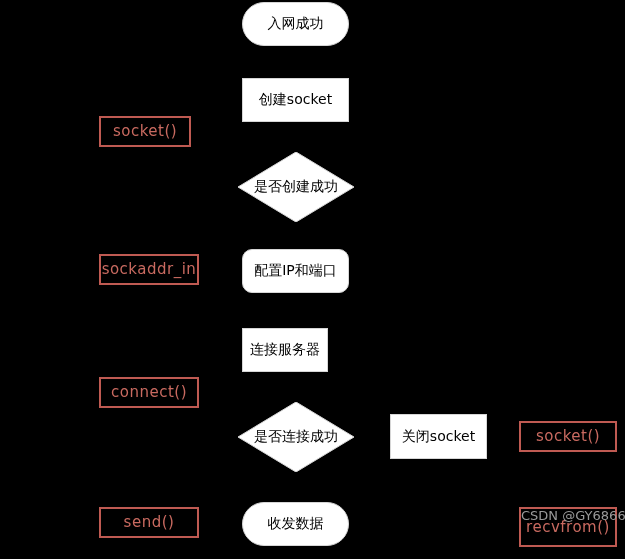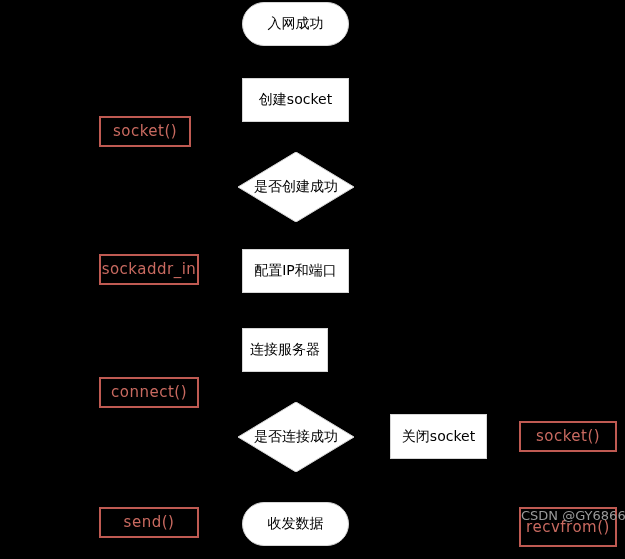--- a/index.html
+++ b/index.html
@@ -96,21 +96,21 @@
     <span>创建socket</span>
   </div>
 
   <div class="node decision" style="left:238px; top:152px; width:116px; height:70px;align-items:center;">
     <svg class="diamond-shape" viewBox="0 0 116 70" preserveAspectRatio="none">
       <polygon points="58,0 116,35 58,70 0,35" fill="#ffffff" stroke="#d6d6d6" stroke-width="1"></polygon>
     </svg>
     <span class="diamond-label">是否创建成功</span>
   </div>
 
-  <div class="node proc" style="left:242px; top:249px; width:107px; height:44px;">
+  <div class="node proc" style="left:242px; top:249px; width:107px; height:44px;border-radius:10px;">
     <span>配置IP和端口</span>
   </div>
 
   <div class="node proc" style="left:242px; top:328px; width:86px; height:44px;">
     <span>连接服务器</span>
   </div>
 
   <div class="node decision" style="left:238px; top:402px; width:116px; height:70px;">
     <svg class="diamond-shape" viewBox="0 0 116 70" preserveAspectRatio="none">
       <polygon points="58,0 116,35 58,70 0,35" fill="#ffffff" stroke="#d6d6d6" stroke-width="1"></polygon>

